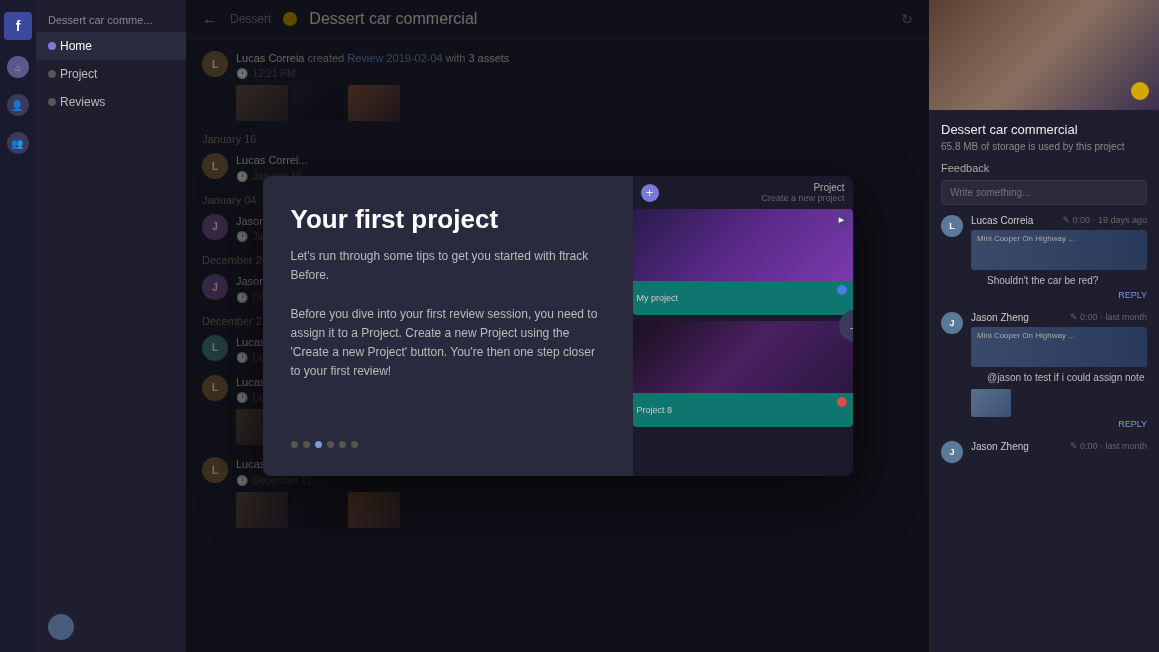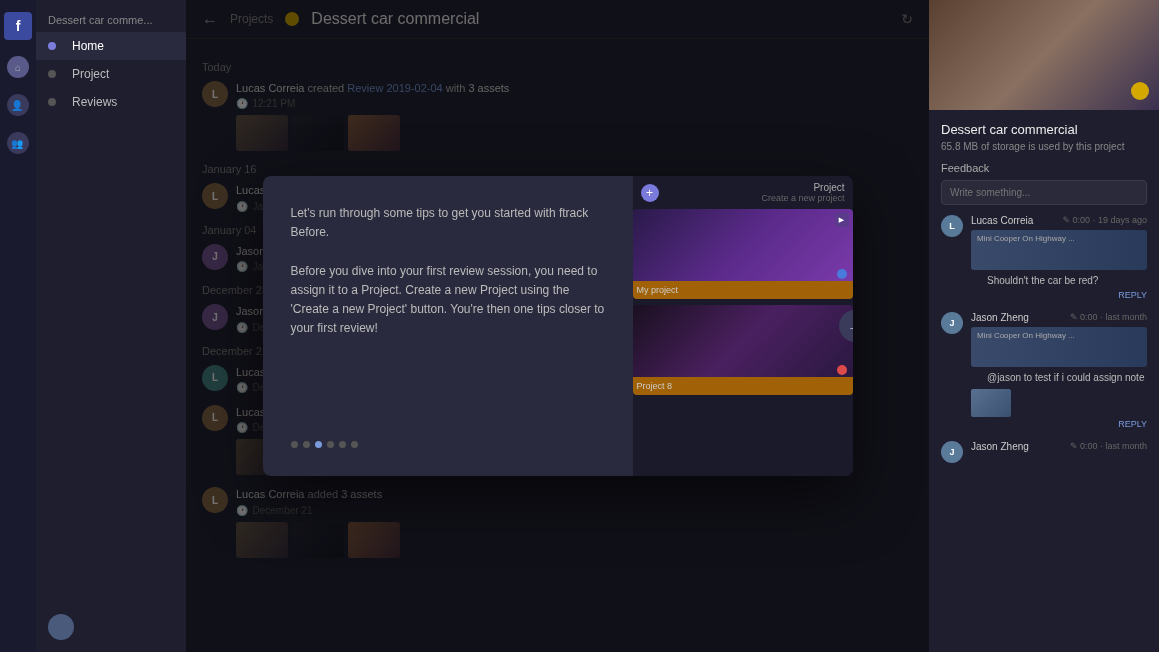--- a/index.html
+++ b/index.html
@@ -64,21 +64,21 @@
       font-size: 11px;
       color: #888;
       padding: 6px 12px;
       white-space: nowrap;
       overflow: hidden;
       text-overflow: ellipsis;
     }
     .left-nav-item {
       display: flex;
       align-items: center;
-      gap: 16px;
+      gap: 4px;
       padding: 7px 12px;
       font-size: 12px;
       color: #bbb;
       cursor: pointer;
     }
     .left-nav-item.active { color: #fff; background: #2a2a3e; }
     .nav-dot {
       width: 8px;
       height: 8px;
       border-radius: 50%;
@@ -480,22 +480,22 @@
       background: linear-gradient(135deg, #2a1a4a, #5a2a8a, #7a3aaa);
     }
 
     .project-thumb-img.dark-hall {
       background: linear-gradient(135deg, #1a1020, #4a2060, #2a1840);
     }
 
     .project-thumb-label {
       font-size: 9px;
       color: #ccc;
-      padding: 4px 4px;
-      background: #a16207;
+      padding: 12px 4px;
+      background: #0f766e;
     }
 
     .project-dot-indicator {
       position: absolute;
       bottom: 20px;
       right: 6px;
       width: 10px;
       height: 10px;
       border-radius: 50%;
     }
@@ -544,29 +544,28 @@
   </div>
   <div class="left-nav-bottom">
     <div class="icon-bar-icon" style="width:26px;height:26px;background:#4a5a7a;border-radius:50%;"></div>
   </div>
 </div>
 
 <div class="main-area">
 
   <div class="main-header">
     <span class="back-arrow">←</span>
-    <span class="breadcrumb-text">Projects</span>
+    <span class="breadcrumb-text">Dessert</span>
     <div class="project-indicator"></div>
     <span class="main-title">Dessert car commercial</span>
     <span class="refresh-icon">↻</span>
   </div>
 
   <div class="activity-feed">
 
-    <div class="date-group-label">Today</div>
     <div class="activity-item">
       <div class="activity-avatar brown">L</div>
       <div class="activity-content">
         <div class="activity-text">
           <strong>Lucas Correia</strong> created <span class="highlight">Review 2019-02-04</span> with <strong>3 assets</strong>
         </div>
         <div class="activity-time">
           <span>🕐</span>
           <span>12:21 PM</span>
         </div>
@@ -680,24 +679,25 @@
       </div>
     </div>
 
   </div>
 
   <div class="modal-overlay">
     <div class="modal-container">
 
       <div class="modal-left">
         <div>
+          <div class="modal-title">Your first project</div>
           <div class="modal-body-text">
             <p>Let's run through some tips to get you started with ftrack Before.</p>
             <br>
-            <p>Before you dive into your first review session, you need to assign it to a Project. Create a new Project using the 'Create a new Project' button. You're then one tips closer to your first review!</p>
+            <p>Before you dive into your first review session, you need to assign it to a Project. Create a new Project using the 'Create a new Project' button. You're then one step closer to your first review!</p>
           </div>
         </div>
         <div class="modal-dots">
           <div class="modal-dot"></div>
           <div class="modal-dot"></div>
           <div class="modal-dot active"></div>
           <div class="modal-dot"></div>
           <div class="modal-dot"></div>
           <div class="modal-dot"></div>
         </div>

